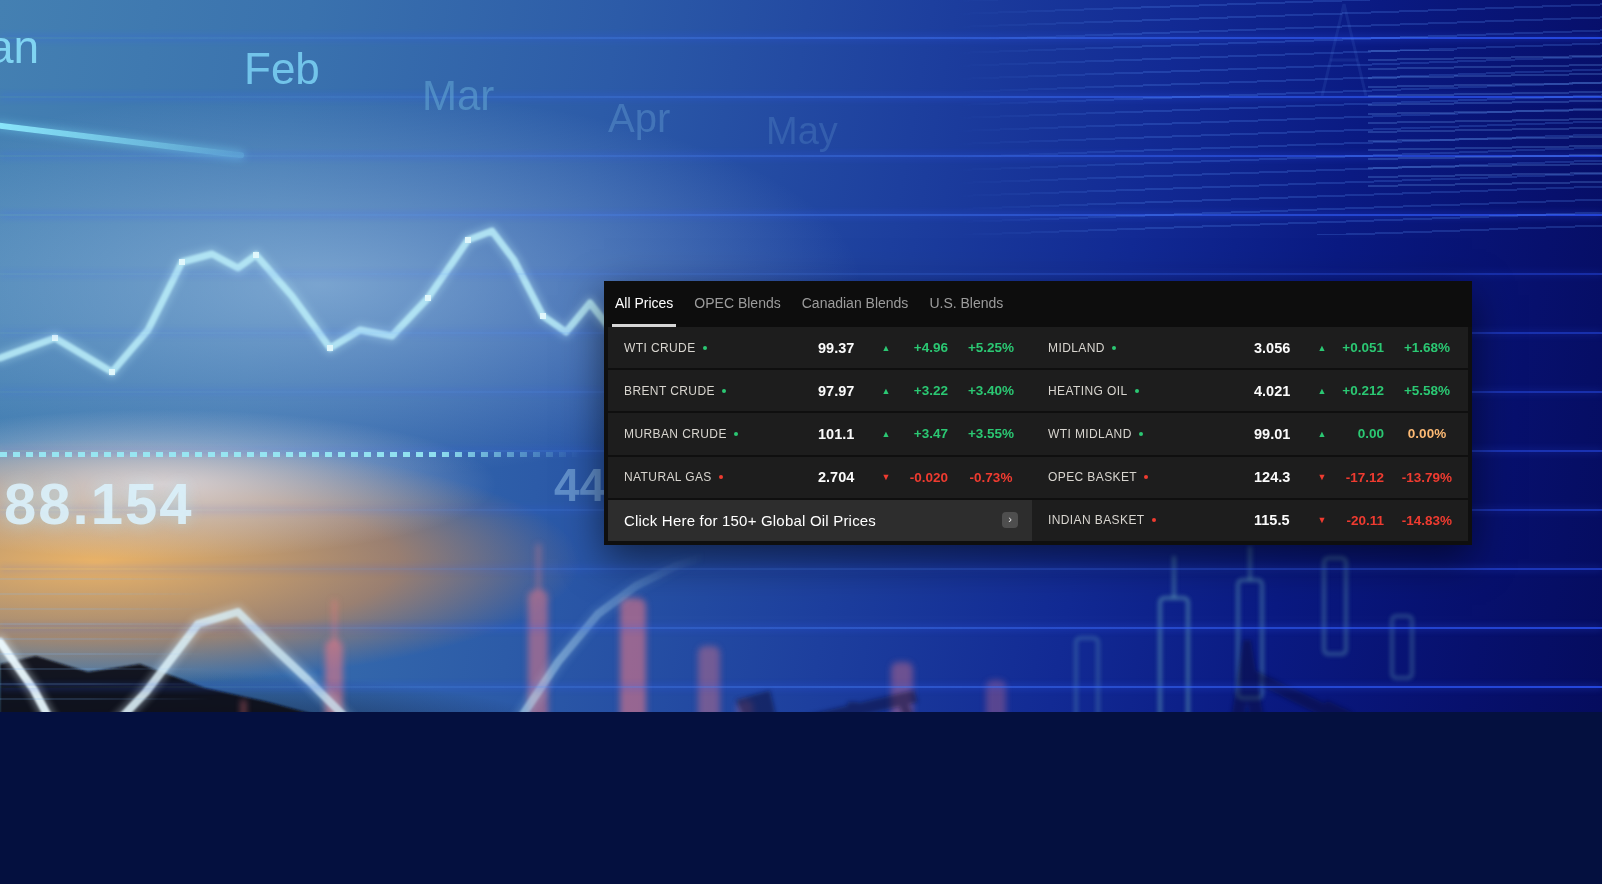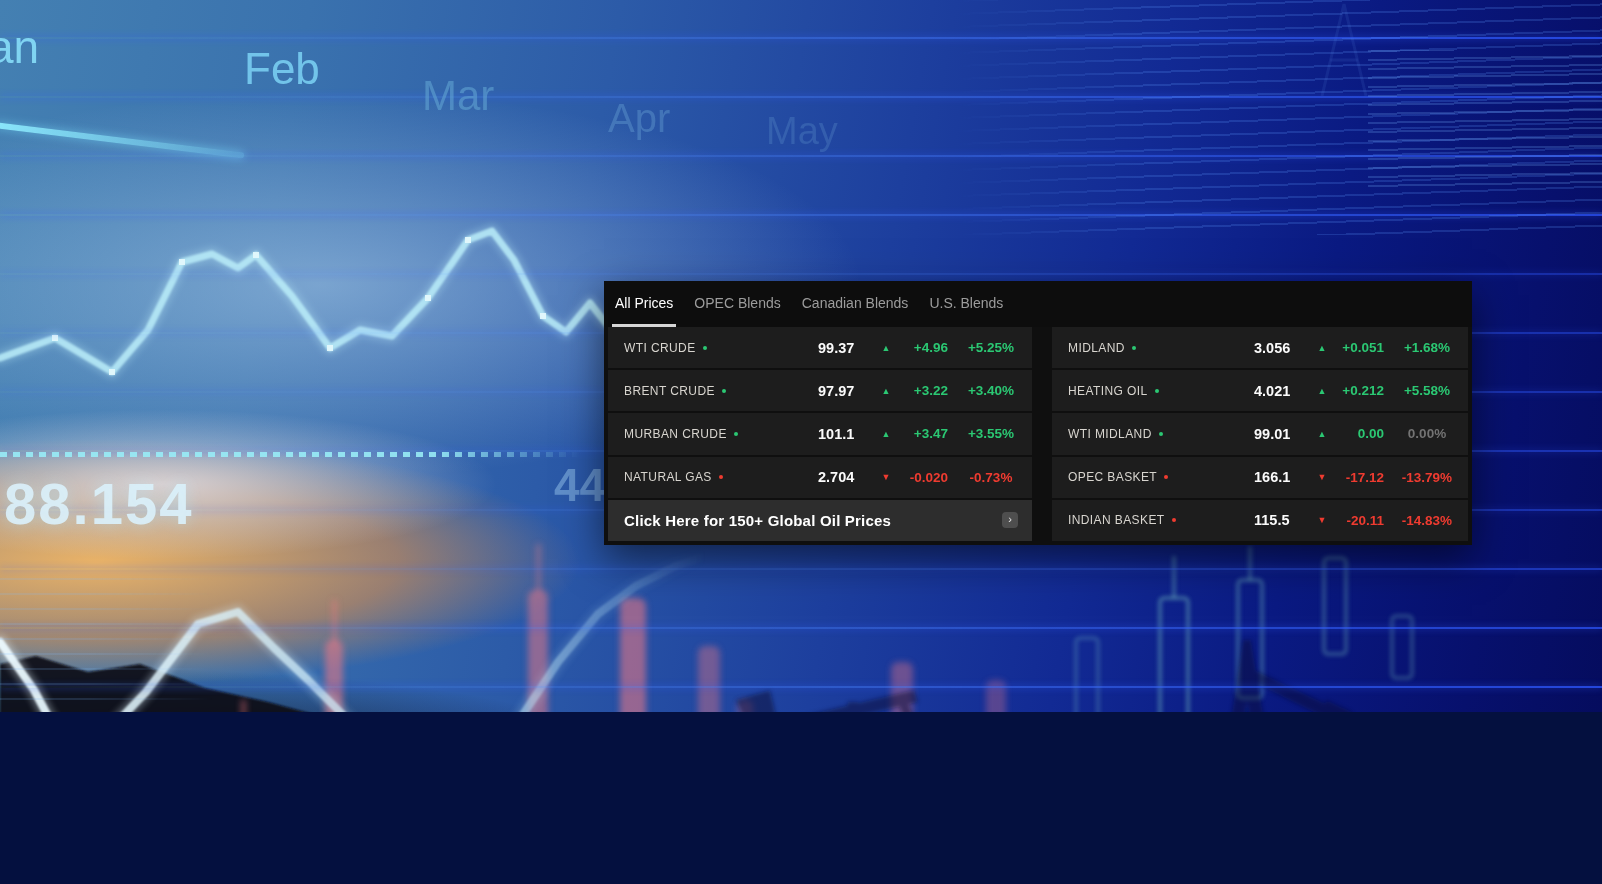--- a/index.html
+++ b/index.html
@@ -51,34 +51,34 @@
             color:rgba(218,240,250,.92);text-shadow:0 0 16px rgba(170,230,250,.45);}
   .watermark-small{left:554px;top:458px;font-size:46px;font-weight:700;color:rgba(150,195,235,.5);}
 
   
   .widget{left:604px;top:281px;width:868px;height:264px;background:#0f0f0f;
           box-shadow:0 14px 38px rgba(0,0,0,.55);display:flex;flex-direction:column;}
   .tabbar{height:46px;display:flex;align-items:stretch;padding-left:8px;background:#0d0d0d;}
   .tab{display:flex;align-items:center;margin-right:15px;padding:0 3px;font-size:14px;color:#9c9c9c;
        border-bottom:3px solid transparent;cursor:pointer;white-space:nowrap;}
   .tab.active{color:#ffffff;border-bottom-color:#d6d6d6;font-weight:500;}
-  .widget-body{flex:1;display:flex;gap:20px;padding:0 4px 4px;}
+  .widget-body{flex:1;display:flex;padding:0 4px 4px;}
   .price-col{display:grid;grid-auto-rows:1fr;row-gap:2px;}
   .price-col.left{width:424px;}
   .price-col.right{flex:1;}
   .price-row{display:flex;align-items:center;padding:0 10px 0 16px;background:#1d1d1d;cursor:pointer;}
   .row-label{font-size:12px;color:#d8d5cf;letter-spacing:.4px;white-space:nowrap;}
   .row-dot{width:4px;height:4px;border-radius:50%;margin-left:7px;flex:none;}
   .row-spacer{flex:1;}
   .row-price{width:58px;font-size:14.5px;font-weight:700;color:#fbfbfb;}
   .row-arrow{width:20px;text-align:center;font-size:9px;}
   .row-change{width:52px;text-align:right;font-size:13.5px;font-weight:700;}
   .row-pct{width:62px;text-align:center;font-size:13.5px;font-weight:700;margin-left:12px;}
   .col-footer{display:flex;align-items:center;padding:0 14px 0 16px;background:#2d2d2d;cursor:pointer;}
-  .footer-label{font-size:15px;font-weight:700;color:#ffffff;letter-spacing:.2px;}
+  .footer-label{font-size:15px;font-weight:400;color:#ffffff;letter-spacing:.2px;}
   .footer-btn{margin-left:auto;width:16px;height:16px;border-radius:4px;background:#4e4e4e;
               color:#e8e8e8;font-size:11px;line-height:15px;text-align:center;}
 </style>
 </head>
 <body>
 
 <div id="stage">
 
   <svg id="bg-art" width="1602" height="884" viewBox="0 0 1602 884">
     <defs>
@@ -273,27 +273,27 @@
             <span class="row-change" style="color: rgb(43, 200, 115);">+0.212</span>
             <span class="row-pct" style="color: rgb(43, 200, 115);">+5.58%</span>
           </div>
           <div class="price-row">
             <span class="row-label">WTI MIDLAND</span>
             <span class="row-dot" style="background: rgb(43, 200, 115);"></span>
             <span class="row-spacer"></span>
             <span class="row-price">99.01</span>
             <span class="row-arrow" style="color: rgb(43, 200, 115);">▲</span>
             <span class="row-change" style="color: rgb(43, 200, 115);">0.00</span>
-            <span class="row-pct" style="color: #737373;">0.00%</span>
+            <span class="row-pct" style="color: #fdba74;">0.00%</span>
           </div>
           <div class="price-row">
             <span class="row-label">OPEC BASKET</span>
             <span class="row-dot" style="background: rgb(239, 59, 48);"></span>
             <span class="row-spacer"></span>
-            <span class="row-price">166.1</span>
+            <span class="row-price">124.3</span>
             <span class="row-arrow" style="color: rgb(239, 59, 48);">▼</span>
             <span class="row-change" style="color: rgb(239, 59, 48);">-17.12</span>
             <span class="row-pct" style="color: rgb(239, 59, 48);">-13.79%</span>
           </div>
           <div class="price-row">
             <span class="row-label">INDIAN BASKET</span>
             <span class="row-dot" style="background: rgb(239, 59, 48);"></span>
             <span class="row-spacer"></span>
             <span class="row-price">115.5</span>
             <span class="row-arrow" style="color: rgb(239, 59, 48);">▼</span>

